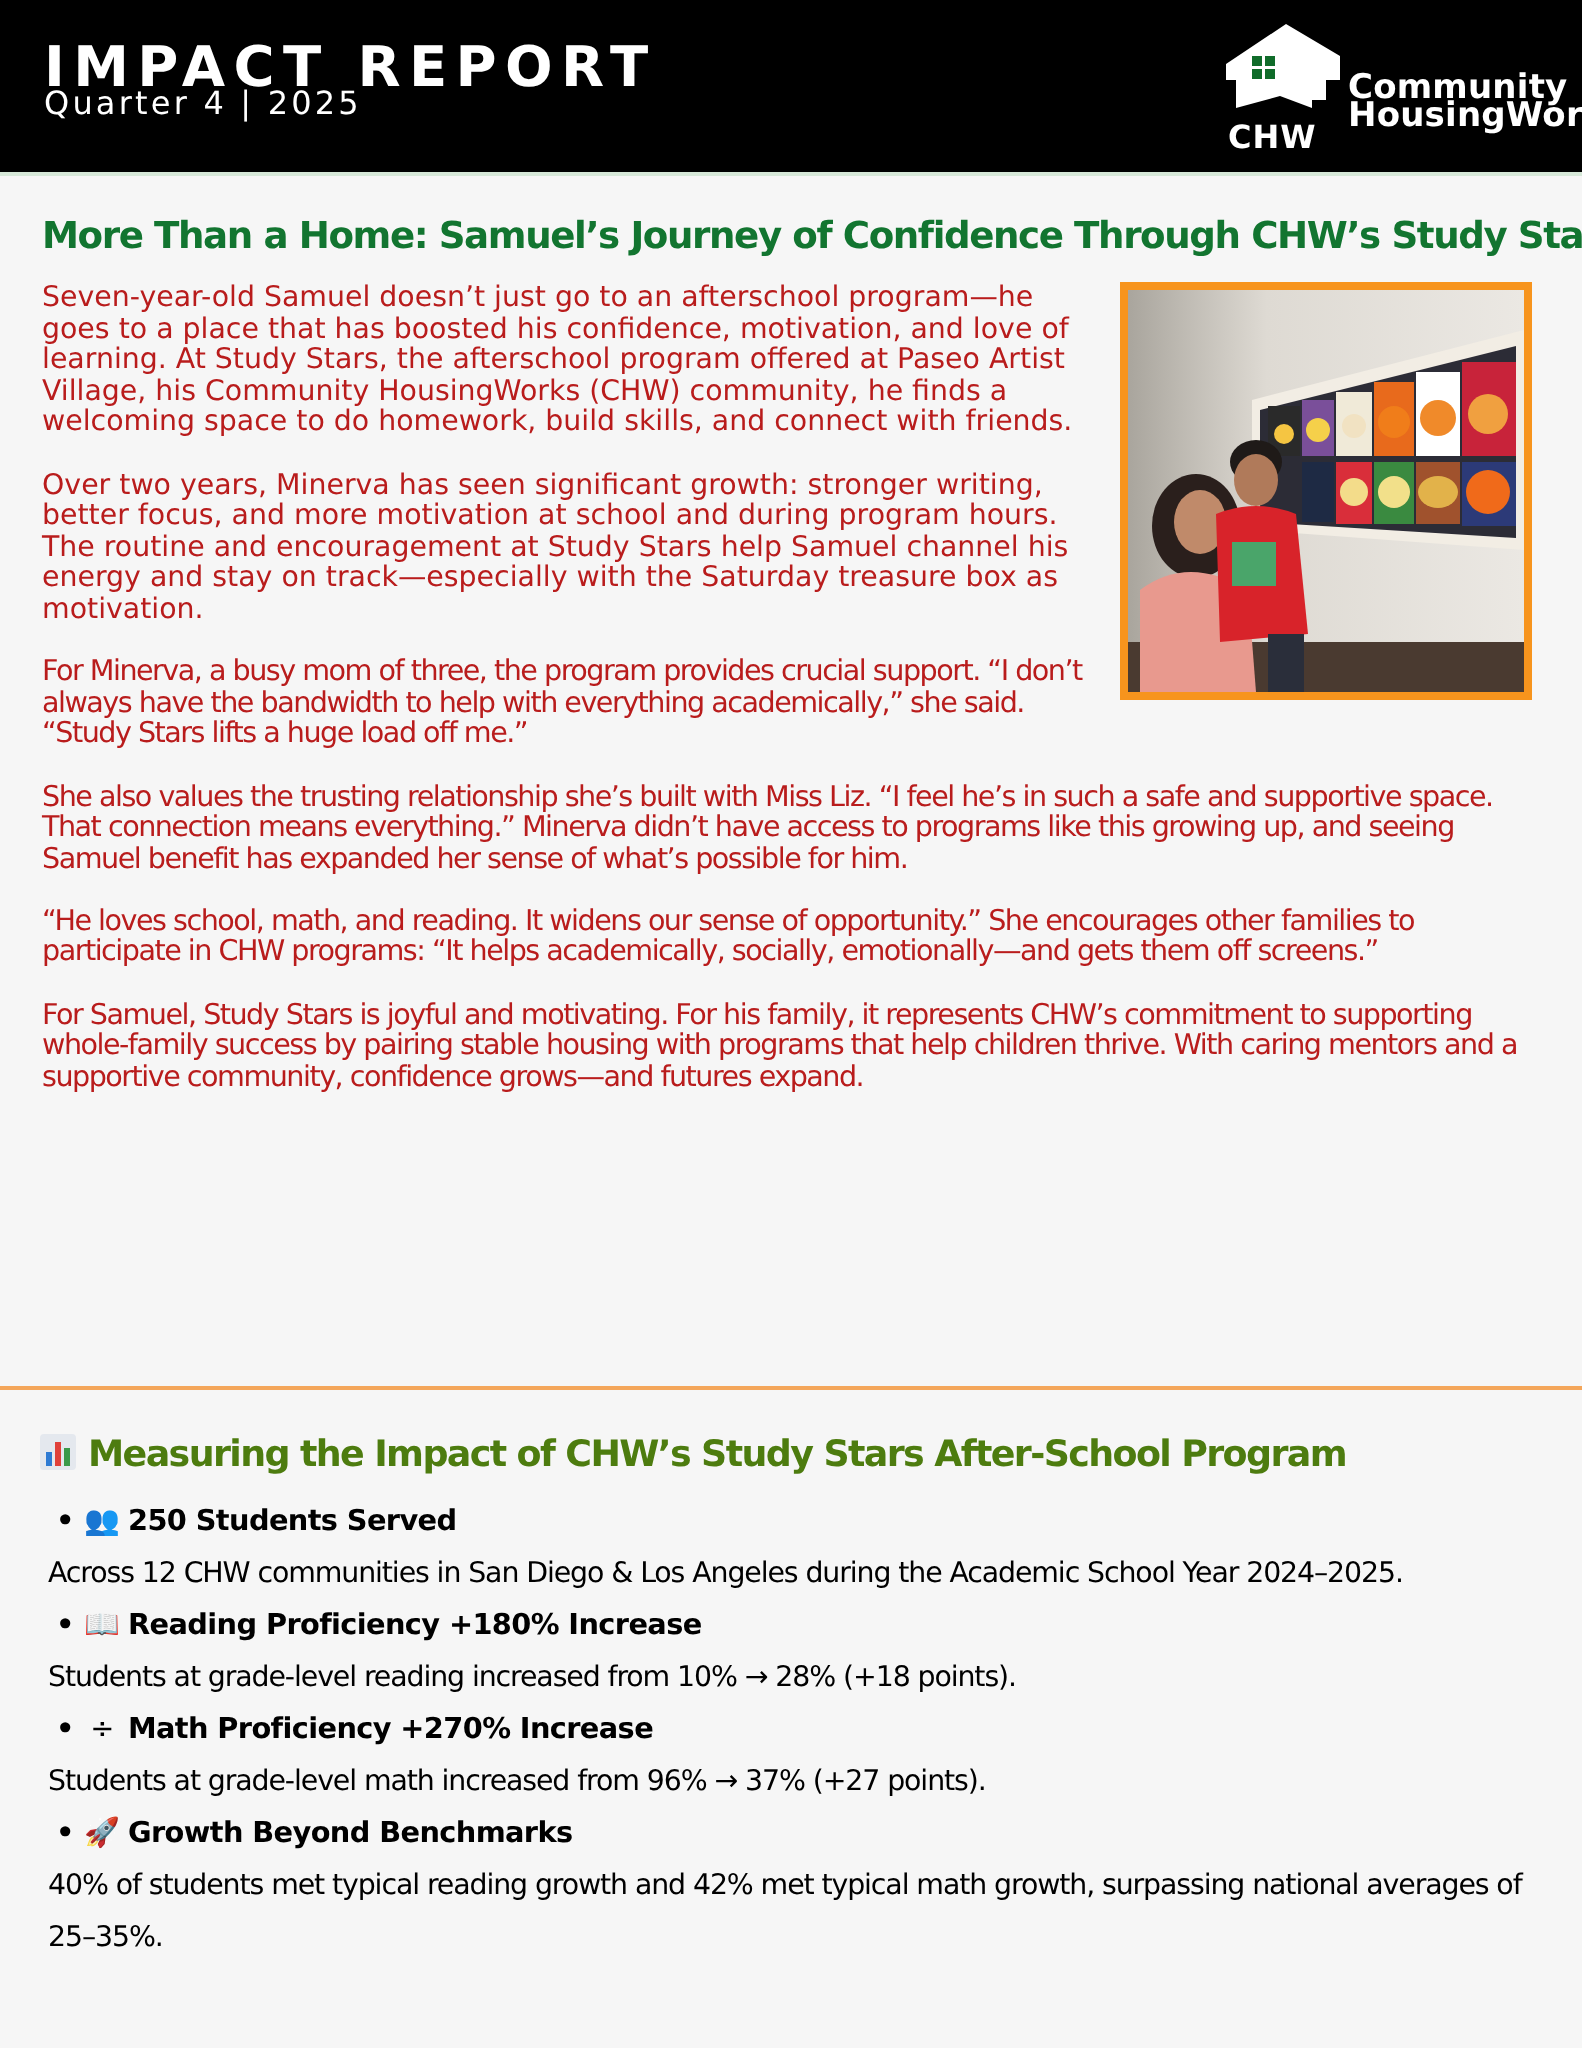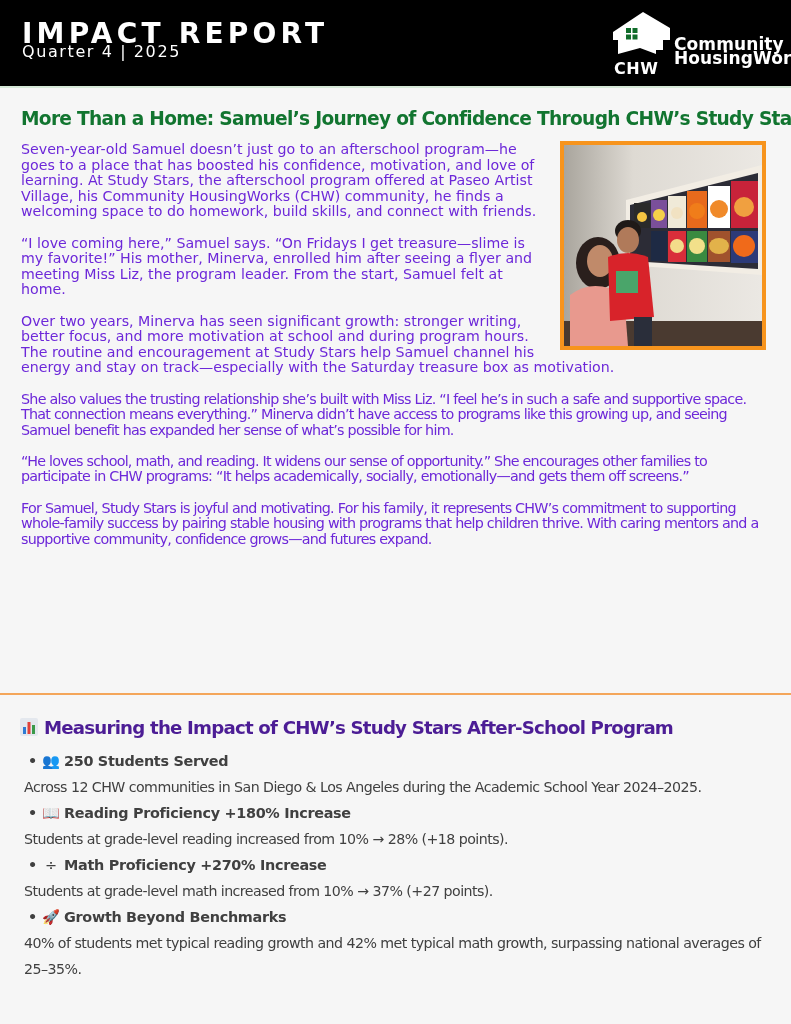--- a/index.html
+++ b/index.html
@@ -39,37 +39,37 @@
       position: absolute; left: 21px; top: 108px; width: 760px;
       color: #127530; font-weight: bold; font-size: 18.6px; letter-spacing: -0.7px;
       line-height: 22px; white-space: nowrap;
     }
     .photo {
       position: absolute; left: 560px; top: 141px; width: 206px; height: 209px;
       border: 4px solid #f7941d; background: #d8d2c8; overflow: hidden;
     }
     .story-body {
       position: absolute; left: 21px; top: 142px; width: 750px;
-      font-size: 14.2px; line-height: 15.6px; color: #6d28d9;
+      font-size: 14.2px; line-height: 15.6px; color: #b91c1c;
     }
     .story-body p { margin-bottom: 15.6px; }
     .float-spacer { float: right; width: 222px; height: 218px; }
     .cond { letter-spacing: -0.75px; font-size: 14.3px; }
 
     .divider {
       position: absolute; left: 0; top: 693px; width: 791px; height: 2px; background: #f4a65a;
     }
     .metrics-title {
-      position: absolute; left: 20px; top: 716px; color: #4c1d95;
+      position: absolute; left: 20px; top: 716px; color: #4d7c0f;
       font-weight: bold; font-size: 18.2px; letter-spacing: -0.8px; line-height: 24px; white-space: nowrap; text-align: center;
     }
     .metrics-title .emoji { display: inline-block; width: 18px; height: 18px; vertical-align: -2px; margin-right: 6px; }
     .metrics {
       position: absolute; left: 20px; top: 748px; width: 760px;
-      font-size: 14.2px; color: #404040;
+      font-size: 14.2px; color: #000000;
     }
     .metric-head {
       font-weight: bold; font-size: 14.4px; line-height: 26px; padding-left: 8px;
       white-space: nowrap; letter-spacing: -0.3px;
     }
     .metric-head .bullet { display: inline-block; width: 14px; }
     .metric-head .icon { display: inline-block; width: 18px; text-align: center; margin-right: 4px; font-weight: normal; }
     .metric-body { line-height: 26px; letter-spacing: -0.55px; padding-left: 4px; }
     .metric-body.first { padding-left: 4px; }
   </style>
@@ -141,22 +141,22 @@
     <ellipse cx="64" cy="95" rx="11" ry="13" fill="#b07a5a"></ellipse>
     <path d="M44,112 Q64,104 84,112 L90,172 L46,176 Z" fill="#d8232a"></path>
     <rect x="52" y="126" width="22" height="22" fill="#4aa56a"></rect>
     <rect x="70" y="172" width="18" height="29" fill="#2a2e3a"></rect>
   </svg>
 </div>
 
 <div class="story-body">
   <div class="float-spacer"></div>
   <p>Seven-year-old Samuel doesn’t just go to an afterschool program—he goes to a place that has boosted his confidence, motivation, and love of learning. At Study Stars, the afterschool program offered at Paseo Artist Village, his Community HousingWorks (CHW) community, he finds a welcoming space to do homework, build skills, and connect with friends.</p>
-  <p>“I love coming here,” Samuel says. “On Fridays I get treasure—slime is my favorite!” His mother, Minerva, enrolled him after seeing a flyer and meeting Miss Liz, the program leader. From the start, Samuel felt at home.</p>
   <p>Over two years, Minerva has seen significant growth: stronger writing, better focus, and more motivation at school and during program hours. The routine and encouragement at Study Stars help Samuel channel his energy and stay on track—especially with the Saturday treasure box as motivation.</p>
+  <p class="cond">For Minerva, a busy mom of three, the program provides crucial support. “I don’t always have the bandwidth to help with everything academically,” she said. “Study Stars lifts a huge load off me.”</p>
   <p class="cond">She also values the trusting relationship she’s built with Miss Liz. “I feel he’s in such a safe and supportive space. That connection means everything.” Minerva didn’t have access to programs like this growing up, and seeing Samuel benefit has expanded her sense of what’s possible for him.</p>
   <p class="cond">“He loves school, math, and reading. It widens our sense of opportunity.” She encourages other families to participate in CHW programs: “It helps academically, socially, emotionally—and gets them off screens.”</p>
   <p class="cond">For Samuel, Study Stars is joyful and motivating. For his family, it represents CHW’s commitment to supporting whole-family success by pairing stable housing with programs that help children thrive. With caring mentors and a supportive community, confidence grows—and futures expand.</p>
 </div>
 
 <div class="divider"></div>
 
 <h2 class="metrics-title">
   <svg class="emoji" viewBox="0 0 18 18">
     <rect x="0" y="0" width="18" height="18" rx="2" fill="#e4e8ee"></rect>
@@ -173,19 +173,19 @@
   <div class="metric-body first">Across 12 CHW communities in San Diego &amp; Los Angeles during the Academic School Year 2024–2025.</div>
 
   <div class="metric-head">
     <span class="bullet">•</span><span class="icon">📖</span><span>Reading Proficiency +180% Increase</span>
   </div>
   <div class="metric-body">Students at grade-level reading increased from 10% → 28% (+18 points).</div>
 
   <div class="metric-head">
     <span class="bullet">•</span><span class="icon">÷</span><span>Math Proficiency +270% Increase</span>
   </div>
-  <div class="metric-body">Students at grade-level math increased from 10% → 37% (+27 points).</div>
+  <div class="metric-body">Students at grade-level math increased from 96% → 37% (+27 points).</div>
 
   <div class="metric-head">
     <span class="bullet">•</span><span class="icon">🚀</span><span>Growth Beyond Benchmarks</span>
   </div>
   <div class="metric-body">40% of students met typical reading growth and 42% met typical math growth, surpassing national averages of 25–35%.</div>
 </div>
 
 </body></html>

